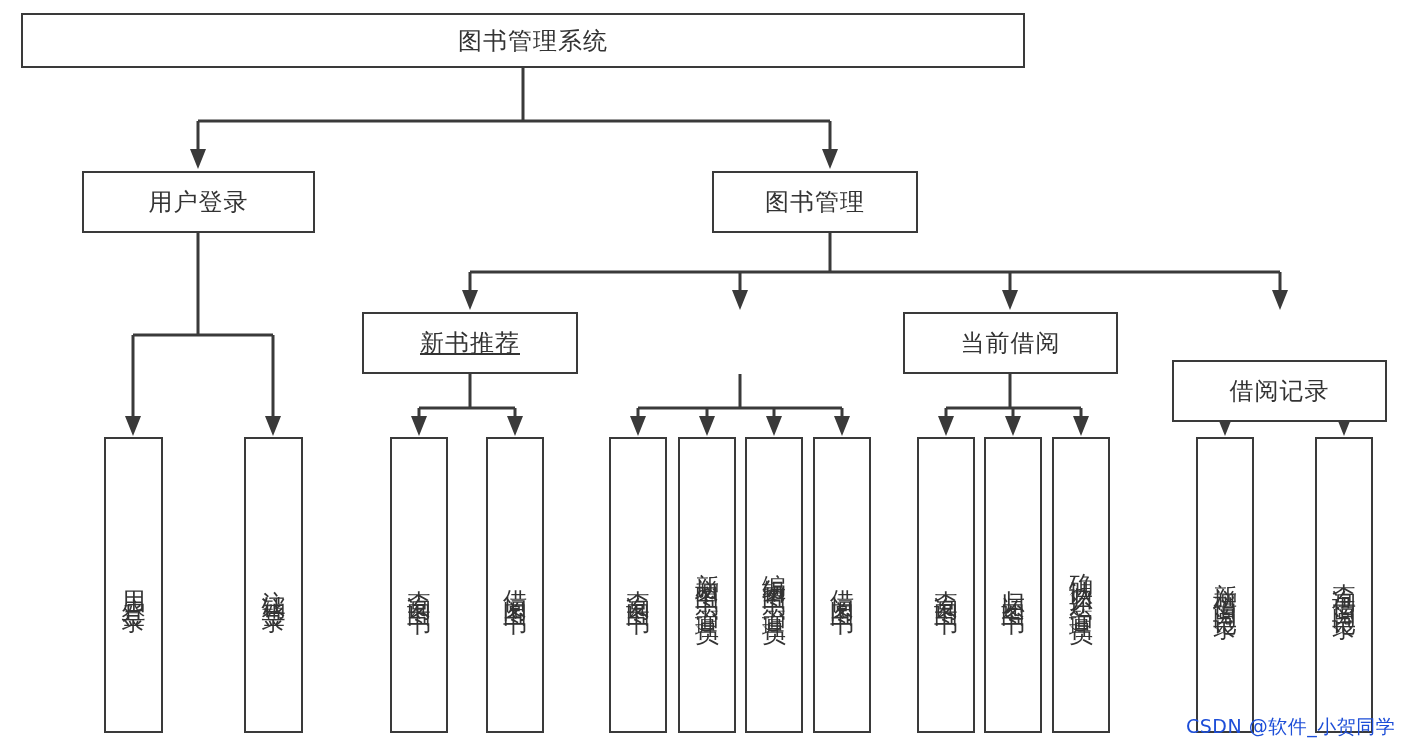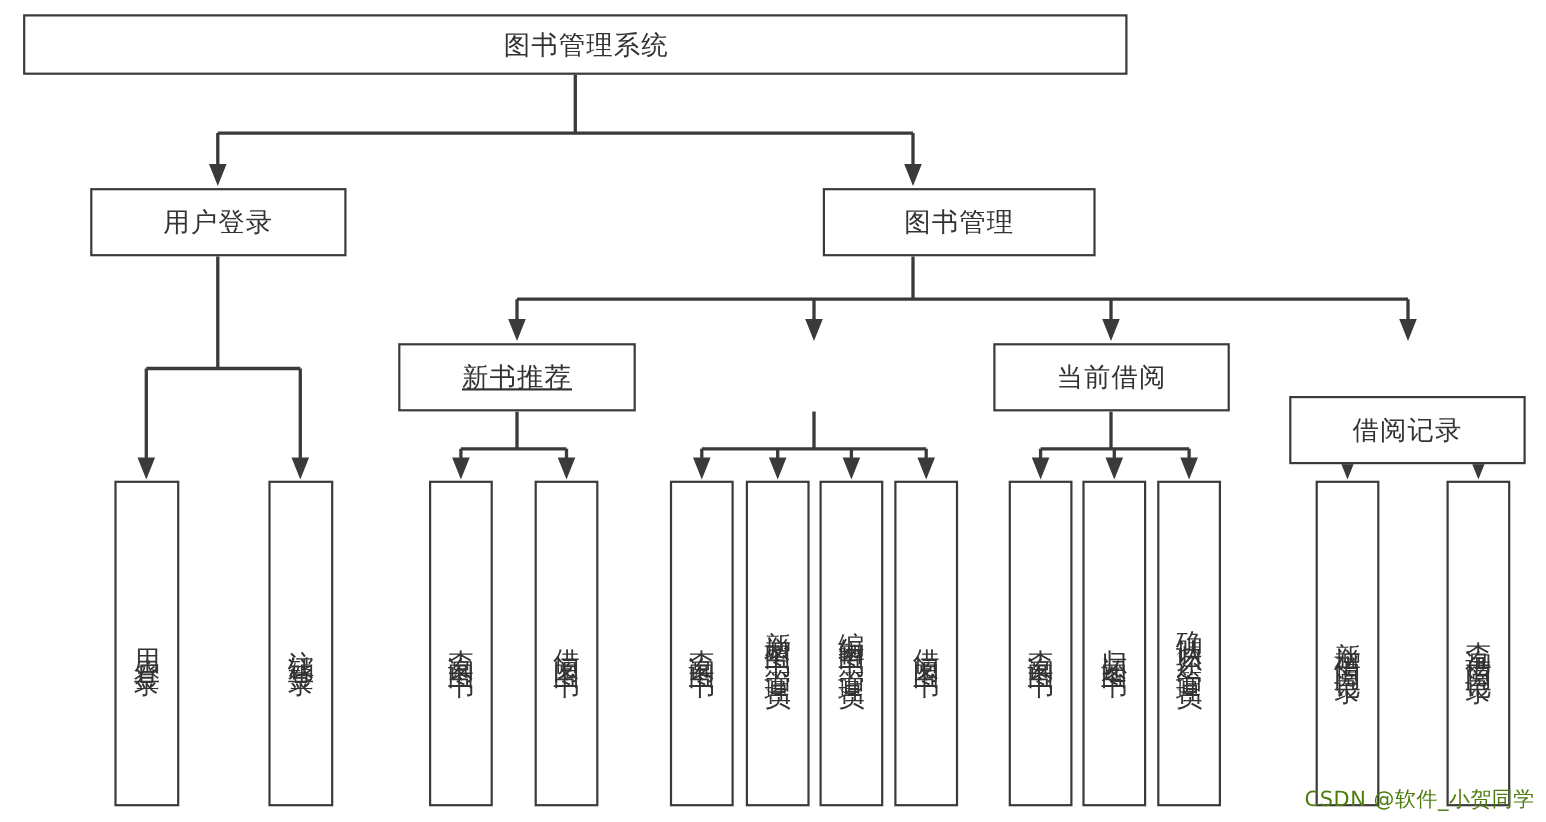--- a/index.html
+++ b/index.html
@@ -43,21 +43,21 @@
     text-orientation: mixed;
     line-height: 1;
     letter-spacing: 7px;
     font-size: 24px;
   }
   .watermark {
     position: absolute;
     left: 1186px;
     top: 714px;
     font-size: 19px;
-    color: #4d7c0f;
+    color: #1d4ed8;
     white-space: nowrap;
     letter-spacing: 0.5px;
   }
 </style>
 </head>
 <body>
 
 <div class="canvas">
 
   <svg class="connector-layer" width="1405" height="747" viewBox="0 0 1405 747" aria-hidden="true">
@@ -91,21 +91,21 @@
     </g>
   </svg>
 
   <div class="node" style="left:21px; top:13px; width:1004px; height:55px;padding-left:20px;">
     <span class="hlabel">图书管理系统</span>
   </div>
 
   <div class="node" style="left:82px; top:171px; width:233px; height:62px;">
     <span class="hlabel">用户登录</span>
   </div>
-  <div class="node" style="left:748px; top:171px; width:248px; height:62px;">
+  <div class="node" style="left:712px; top:171px; width:206px; height:62px;">
     <span class="hlabel">图书管理</span>
   </div>
 
   <div class="node" style="left:362px; top:312px; width:216px; height:62px;text-decoration:underline;">
     <span class="hlabel">新书推荐</span>
   </div>
   <div class="node" style="left:903px; top:312px; width:215px; height:62px;">
     <span class="hlabel">当前借阅</span>
   </div>
   <div class="node" style="left:1172px; top:312px; width:215px; height:62px;margin-top:48px;">

